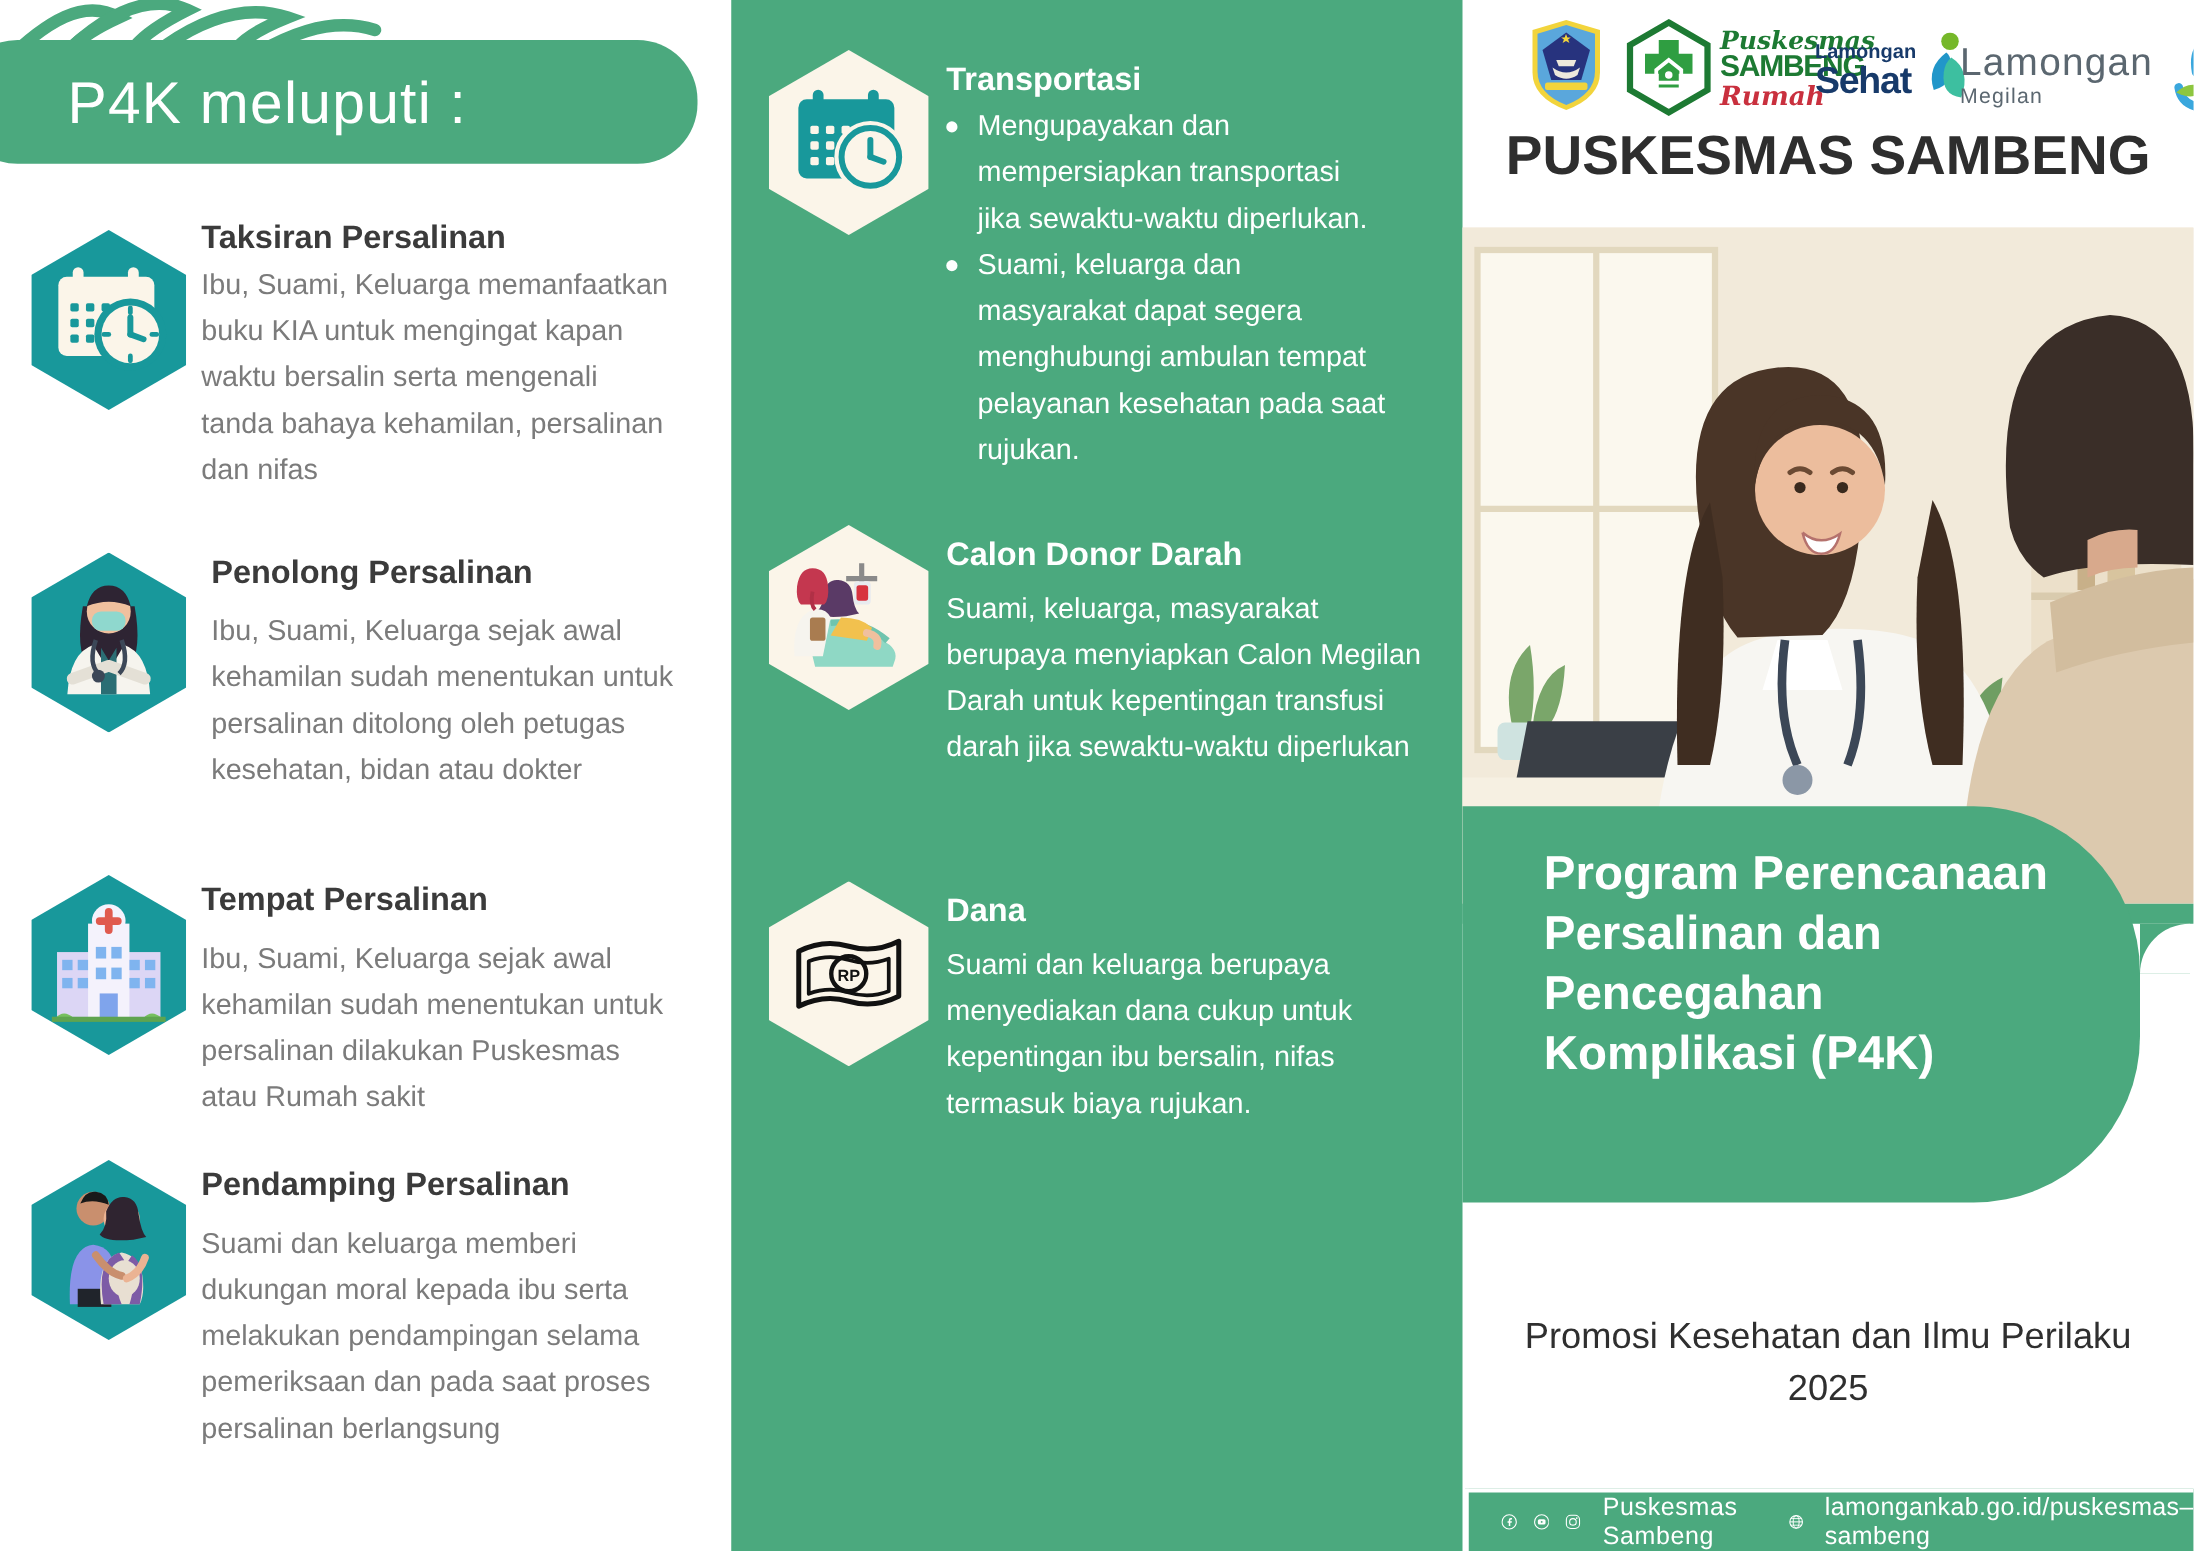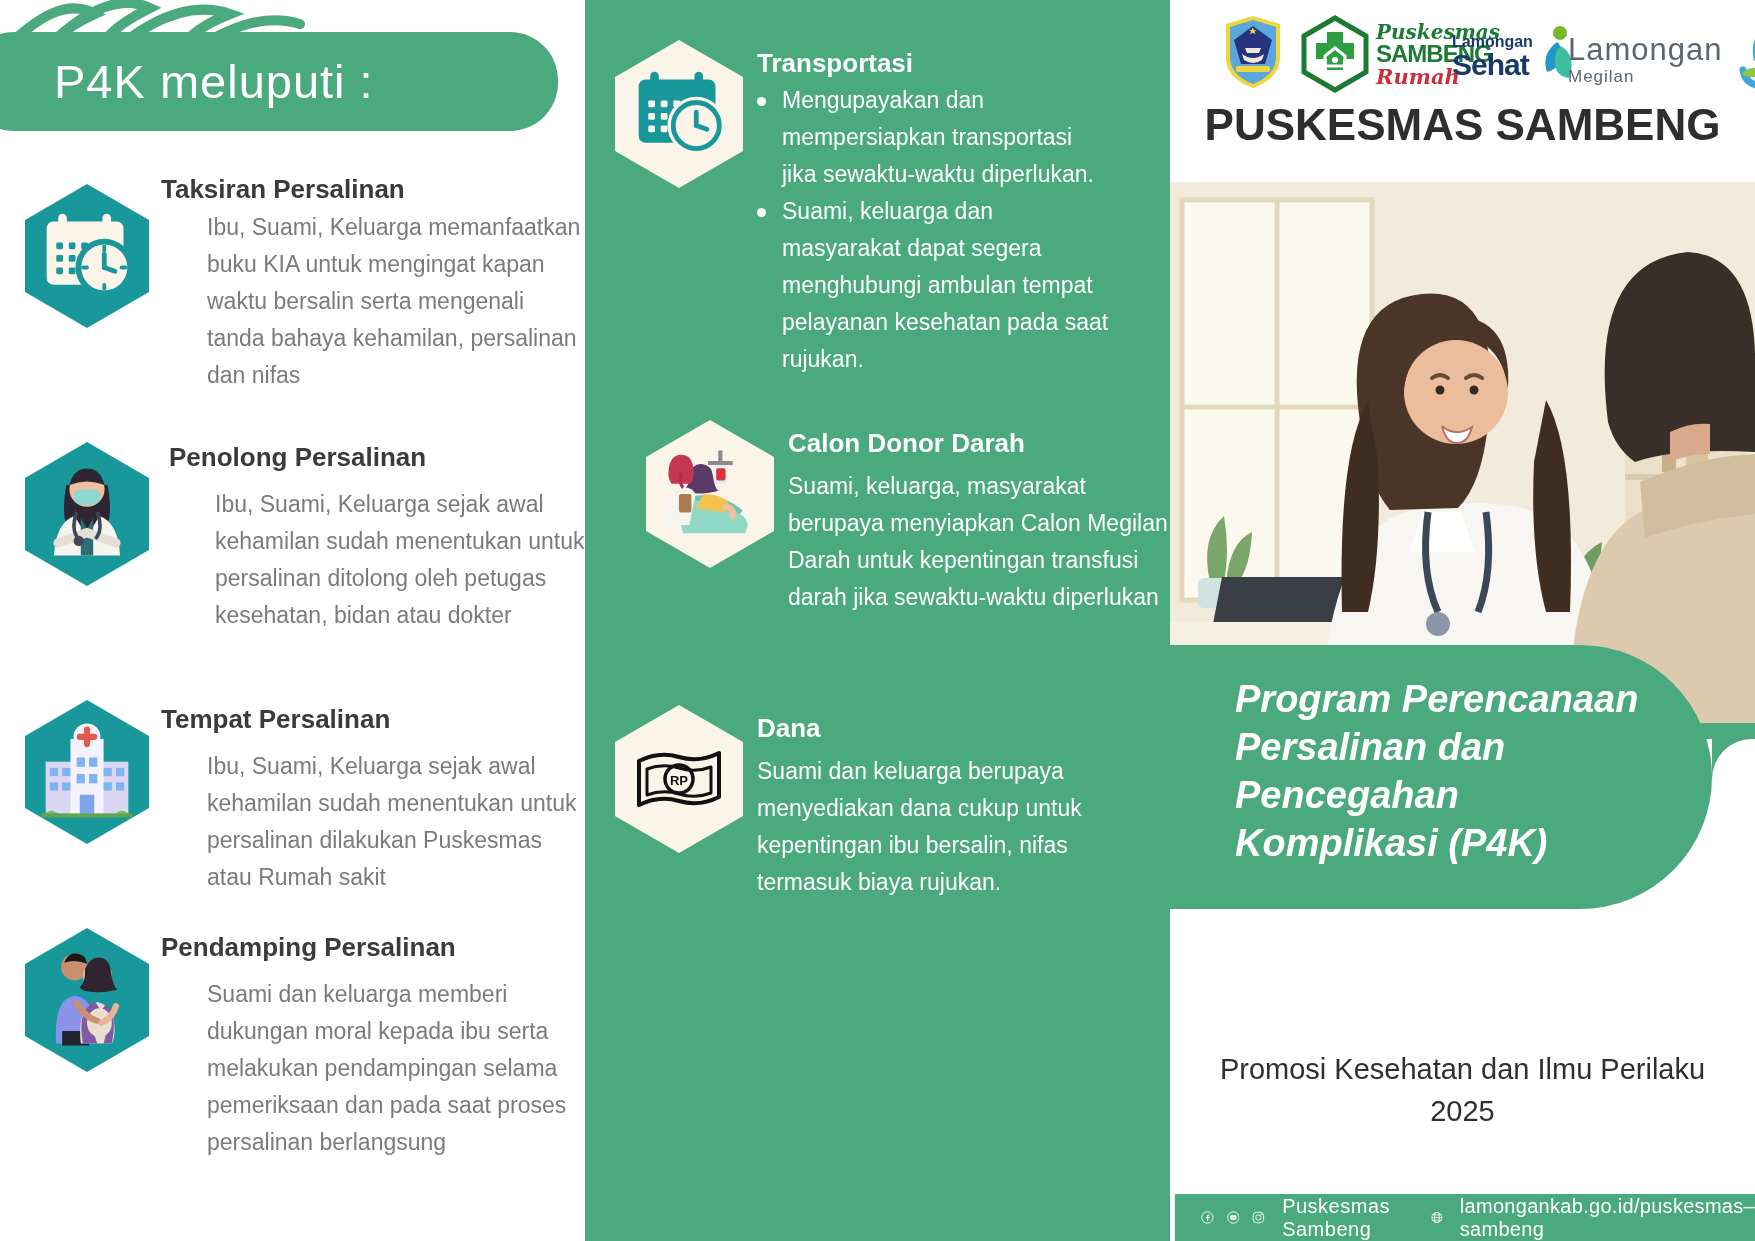--- a/index.html
+++ b/index.html
@@ -23,21 +23,21 @@
     background:var(--green);border-radius:48px;
     display:flex;align-items:center;padding-left:88px;
   }
   .p4k-bubble span{color:#fff;font-size:47px;letter-spacing:1px;}
   .l-section{position:absolute;left:25px;width:515px;display:flex;gap:12px;}
   .hex{clip-path:polygon(50% 0,100% 25%,100% 75%,50% 100%,0 75%,0 25%);}
   .l-icon{flex:0 0 124px;width:124px;height:144px;background:var(--teal);
     display:flex;align-items:center;justify-content:center;}
   .l-text{flex:1;padding-top:2px;}
   .l-title{font-size:26px;font-weight:bold;color:var(--heading);line-height:34px;}
-  .l-body{font-size:23px;color:var(--body-gray);line-height:37px;margin-top:12px;width:378px;margin-left:46px;}
+  .l-body{font-size:23px;color:var(--body-gray);line-height:37px;margin-top:12px;width:378px;}
   .s1 .l-body{margin-top:3px;width:375px;}
   
   .mid-panel{position:absolute;left:585px;top:0;width:585px;height:1241px;background:var(--green);}
   .m-section{position:absolute;display:flex;gap:14px;}
   .m-icon{flex:0 0 128px;width:128px;height:148px;background:var(--cream);
     display:flex;align-items:center;justify-content:center;}
   .m-title{font-size:26px;font-weight:bold;color:#fff;line-height:34px;padding-top:6px;}
   .m-body{font-size:23px;color:#fff;line-height:37px;margin-top:8px;width:382px;}
   .m-bullets{margin-top:2px;}
   .bullet-row{display:flex;gap:16px;}
@@ -58,24 +58,23 @@
   .megilan-line2{font-size:17px;color:#5B6770;letter-spacing:1px;margin-top:3px;}
   .pusk-title{
     position:absolute;left:1170px;top:100px;width:585px;text-align:center;
     font-size:44px;font-weight:bold;color:var(--dark);letter-spacing:0px;
   }
   .photo{position:absolute;left:1170px;top:182px;width:585px;height:541px;overflow:hidden;background:#efe6d4;}
   .photo-strip{position:absolute;left:1170px;top:723px;width:585px;height:16px;background:var(--green);}
   .corner-notch{position:absolute;left:1712px;top:739px;width:40px;height:40px;background:var(--green);}
   .corner-notch::after{content:"";position:absolute;inset:0;background:#fff;border-top-left-radius:40px;}
   .program-box{
-    position:absolute;left:1170px;top:645px;width:542px;height:264px;
+    position:absolute;left:1170px;top:645px;width:542px;height:317px;
     background:var(--green);border-radius:0 133px 133px 0;
     padding:30px 0 0 65px;
-    font-style:italic;
   }
   .program-box .pb-text{color:#fff;font-size:38px;font-weight:bold;line-height:48px;width:432px;}
   .promo{position:absolute;left:1170px;top:1048px;width:585px;text-align:center;color:#2F2F2F;}
   .promo-line1{font-size:29px;line-height:42px;}
   .promo-line2{font-size:29px;line-height:42px;}
   .footer-bar{
     position:absolute;left:1172px;top:1191px;width:583px;height:50px;background:var(--green);
     border-left:3px solid #fff;border-top:3px solid #fff;
     display:flex;align-items:center;padding-left:26px;gap:13px;
   }
@@ -245,21 +244,21 @@
           <span class="bullet-text">Mengupayakan dan mempersiapkan transportasi jika sewaktu-waktu diperlukan.</span>
         </div>
         <div class="bullet-row">
           <span class="bullet-dot"></span>
           <span class="bullet-text">Suami, keluarga dan masyarakat dapat segera menghubungi ambulan tempat pelayanan kesehatan pada saat rujukan.</span>
         </div>
       </div>
     </div>
   </div>
 
-  <div class="m-section" style="left:646px;top:420px;width:545px;">
+  <div class="m-section" style="left:615px;top:420px;width:545px;">
     <div class="m-icon hex">
       <svg width="104" height="120" viewBox="0 0 100 116">
         <path d="M60,16 v30 M48,28 h24" stroke="#8A8A8A" stroke-width="4"></path>
         <rect x="54" y="30" width="13" height="18" rx="3" fill="#E8EBEF"></rect>
         <rect x="56" y="33" width="9" height="12" rx="2" fill="#D8333F"></rect>
         <path d="M22,88 q-4,-26 16,-28 l34,14 q16,6 14,16 l-2,6 -60,0 z" fill="#8FD8C5"></path>
         <path d="M36,62 q26,-2 44,14" stroke="#6FC4AE" stroke-width="5" fill="none"></path>
         <circle cx="42" cy="44" r="11" fill="#F0C09E"></circle>
         <path d="M30,40 q3,-12 12,-11 q10,1 11,12 q1,10 5,14 l-10,2 q-20,2 -23,-3 q6,-6 5,-14" fill="#5A3A66"></path>
         <path d="M44,58 q16,0 24,8 l-4,10 -28,-4 z" fill="#F2C14E"></path>

